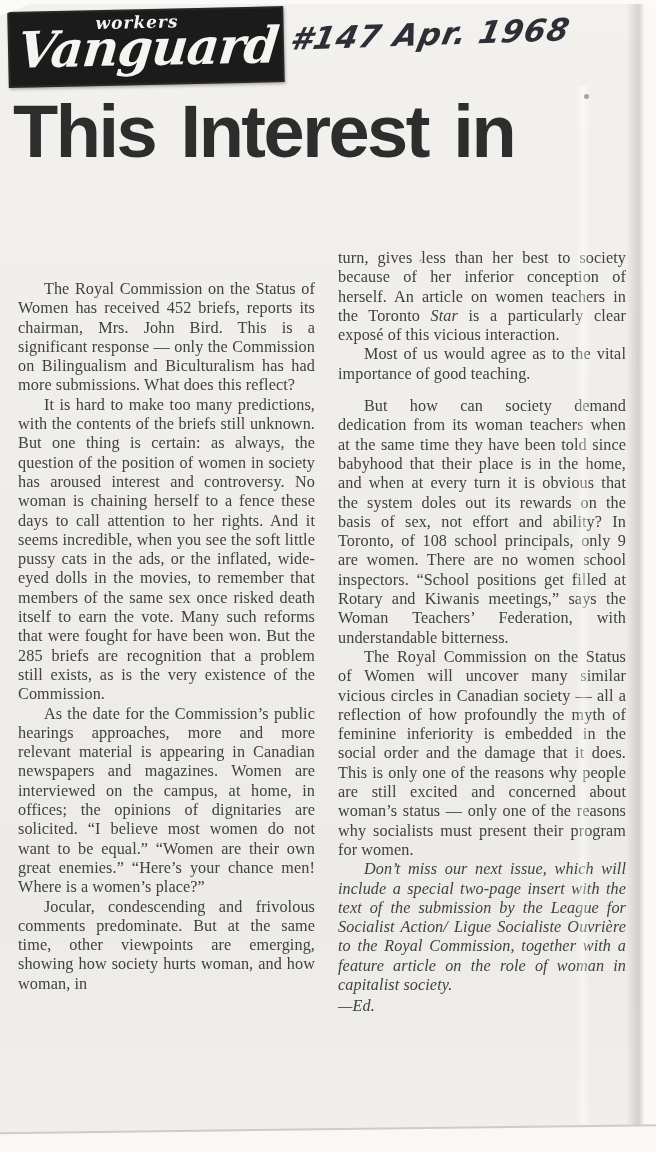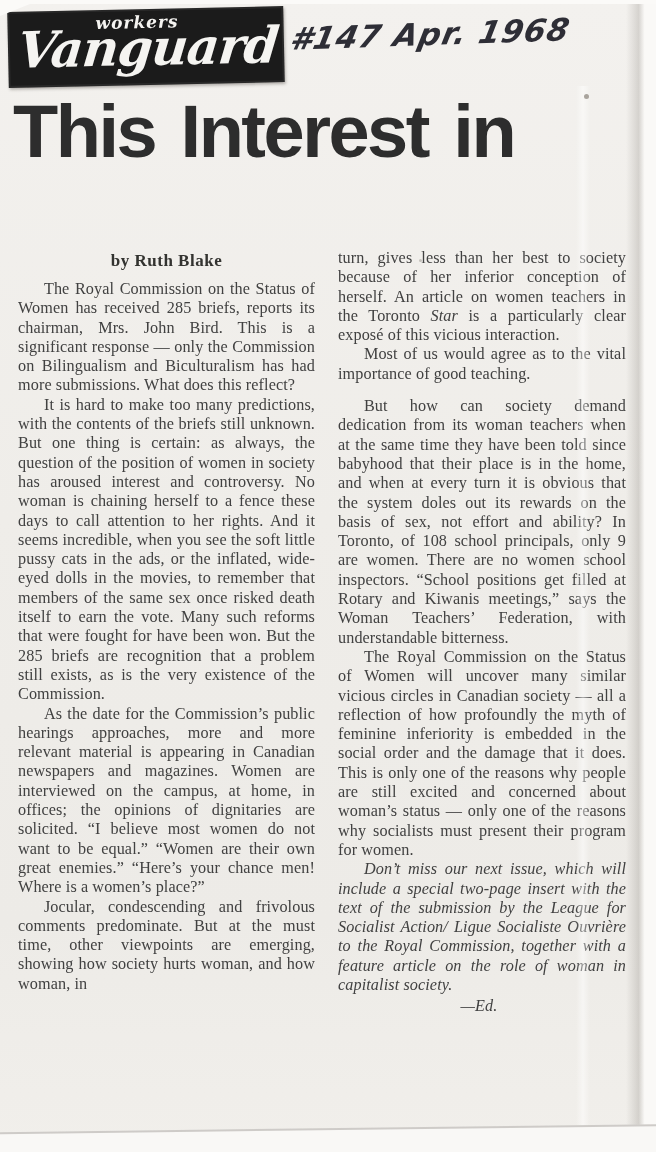--- a/index.html
+++ b/index.html
@@ -100,44 +100,43 @@
     text-align:justify;
     color:var(--ink);
     letter-spacing:0.1px;
   }
   .col-left{left:18px;top:280px;}
   .col-right{left:338px;top:249px;width:288px;}
   .para{margin:0;}
   .para.indent{text-indent:1.6em;}
   .para.gap{margin-top:13px;}
   .para.ital{font-style:italic;}
-  .para.right{text-align:center;font-style:italic;padding-right:6px;margin-top:2px;font-family:Liberation Serif, serif;}
+  .para.right{text-align:left;font-style:italic;padding-right:6px;margin-top:2px;font-family:Liberation Serif, serif;}
   .inline-ital{font-style:italic;margin-top:14px;}
 </style>
 </head>
 <body>
 
 <div class="scan">
 
   <div class="masthead-box">
     <div class="masthead-kicker">workers</div>
     <div class="masthead-title">Vanguard</div>
   </div>
 
   <div class="annotation">#147 Apr. 1968</div>
 
   <h1 class="headline"><span>This Interest in</span><br></h1>
 
-  <div class="byline">by Ruth Blake</div>
 
   <div class="col col-left">
-      <p class="para indent"><span>The Royal Commission on the Status of Women has received 285 briefs, reports its chairman, Mrs. John Bird. This is a significant response — only the Commission on Bilingualism and Biculturalism has had more submissions. What does this reflect?</span></p>
+      <p class="para indent"><span>The Royal Commission on the Status of Women has received 452 briefs, reports its chairman, Mrs. John Bird. This is a significant response — only the Commission on Bilingualism and Biculturalism has had more submissions. What does this reflect?</span></p>
       <p class="para indent"><span>It is hard to make too many predictions, with the contents of the briefs still unknown. But one thing is certain: as always, the question of the position of women in society has aroused interest and controversy. No woman is chaining herself to a fence these days to call attention to her rights. And it seems incredible, when you see the soft little pussy cats in the ads, or the inflated, wide-eyed dolls in the movies, to remember that members of the same sex once risked death itself to earn the vote. Many such reforms that were fought for have been won. But the 285 briefs are recognition that a problem still exists, as is the very existence of the Commission.</span></p>
       <p class="para indent"><span>As the date for the Commission’s public hearings approaches, more and more relevant material is appearing in Canadian newspapers and magazines. Women are interviewed on the campus, at home, in offices; the opinions of dignitaries are solicited. “I believe most women do not want to be equal.” “Women are their own great enemies.” “Here’s your chance men! Where is a women’s place?”</span></p>
-      <p class="para indent"><span>Jocular, condescending and frivolous comments predominate. But at the must time, other viewpoints are emerging, showing how society hurts woman, and how woman, in</span></p>
+      <p class="para indent"><span>Jocular, condescending and frivolous comments predominate. But at the same time, other viewpoints are emerging, showing how society hurts woman, and how woman, in</span></p>
     </div>
   <div class="col col-right">
       <p class="para"><span>turn, gives less than her best to society because of her inferior conception of herself. An article on women teachers in the Toronto </span><span class="inline-ital">Star</span><span> is a particularly clear exposé of this vicious interaction.</span></p>
       <p class="para indent"><span>Most of us would agree as to the vital importance of good teaching.</span></p>
       <p class="para indent gap"><span>But how can society demand dedication from its woman teachers when at the same time they have been told since babyhood that their place is in the home, and when at every turn it is obvious that the system doles out its rewards on the basis of sex, not effort and ability? In Toronto, of 108 school principals, only 9 are women. There are no women school inspectors. “School positions get filled at Rotary and Kiwanis meetings,” says the Woman Teachers’ Federation, with understandable bitterness.</span></p>
       <p class="para indent"><span>The Royal Commission on the Status of Women will uncover many similar vicious circles in Canadian society — all a reflection of how profoundly the myth of feminine inferiority is embedded in the social order and the damage that it does. This is only one of the reasons why people are still excited and concerned about woman’s status — only one of the reasons why socialists must present their program for women.</span></p>
       <p class="para indent ital"><span>Don’t miss our next issue, which will include a special two-page insert with the text of the submission by the League for Socialist Action/ Ligue Socialiste Ouvrière to the Royal Commission, together with a feature article on the role of woman in capitalist society.</span></p>
       <p class="para right"><span class="inline-ital">—Ed.</span></p>
     </div>
 

